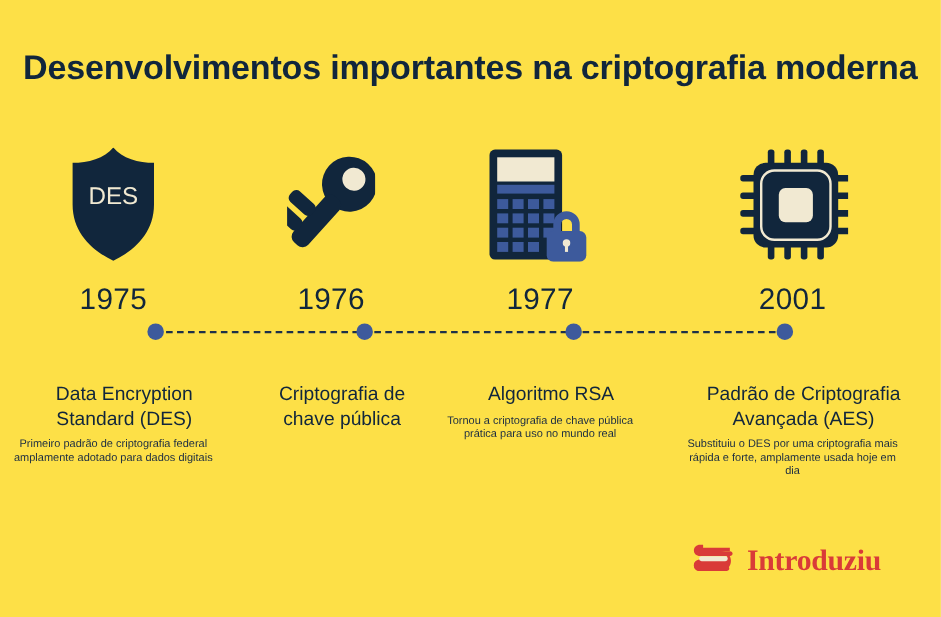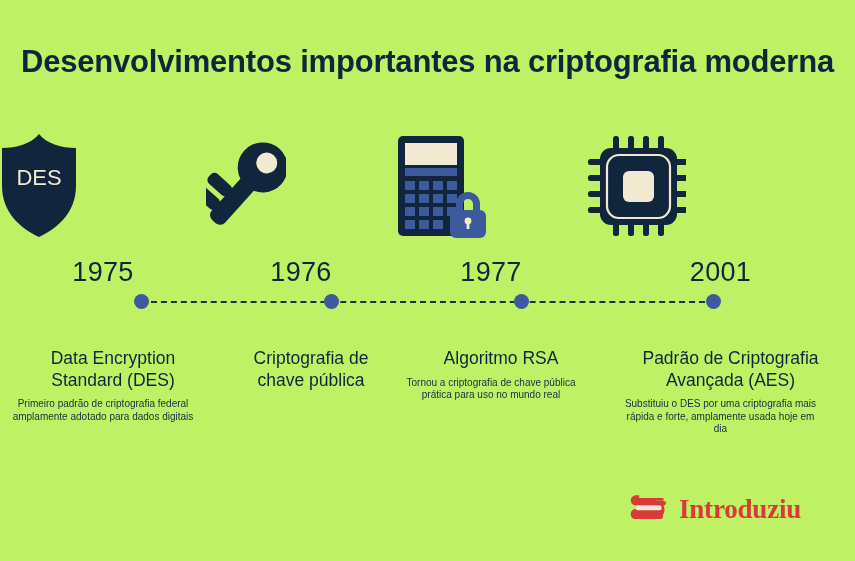--- a/index.html
+++ b/index.html
@@ -13,21 +13,21 @@
     background: #f1e9d2;
     font-family: "Liberation Sans", sans-serif;
     color: #11263c;
     overflow: hidden;
     position: relative;
   }
   .canvas {
     position: relative;
     width: 855px;
     height: 561px;
-    background: #bef264;
+    background: #fde047;
   }
 
   
   .title {
     position: absolute;
     left: 0;
     top: 44px;
     width: 855px;
     text-align: center;
     font-size: 31px;
@@ -53,21 +53,21 @@
   }
   .col-0 { width: 206px; }
   .col-1 { width: 190px; }
   .col-2 { width: 190px; }
   .col-3 { width: 269px; }
 
   .icon-wrap {
     height: 110px;
     display: flex;
     align-items: flex-end;
-    justify-content: flex-start;
+    justify-content: center;
   }
   .year {
     margin-top: 19px;
     text-align: center;
     font-size: 27px;
     font-weight: 400;
     color: #11263c;
     letter-spacing: 0.3px;
   }
 

